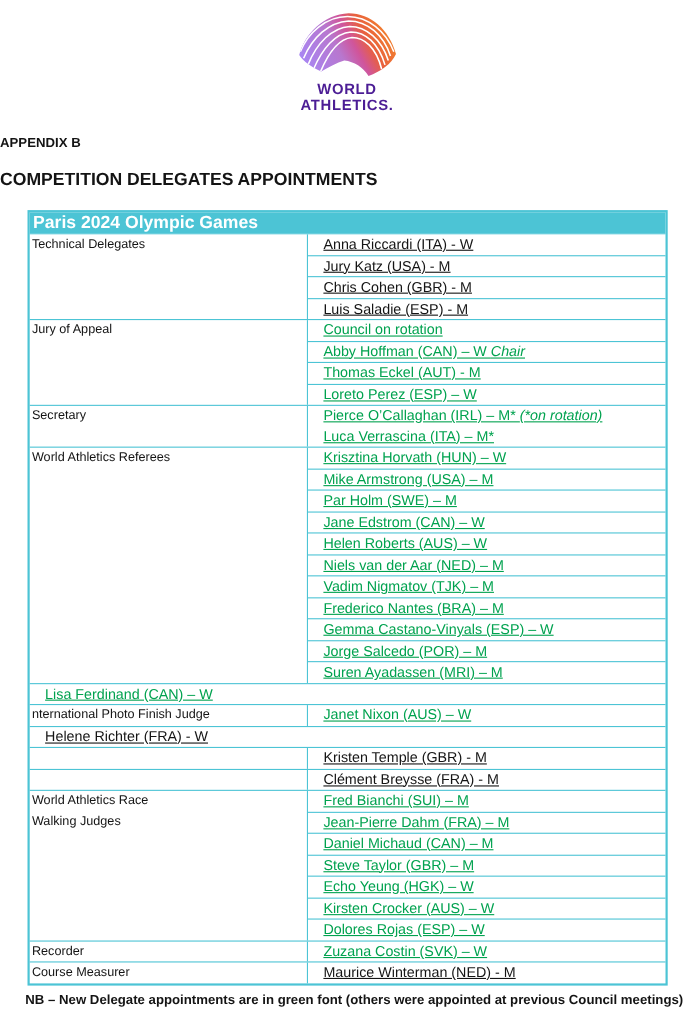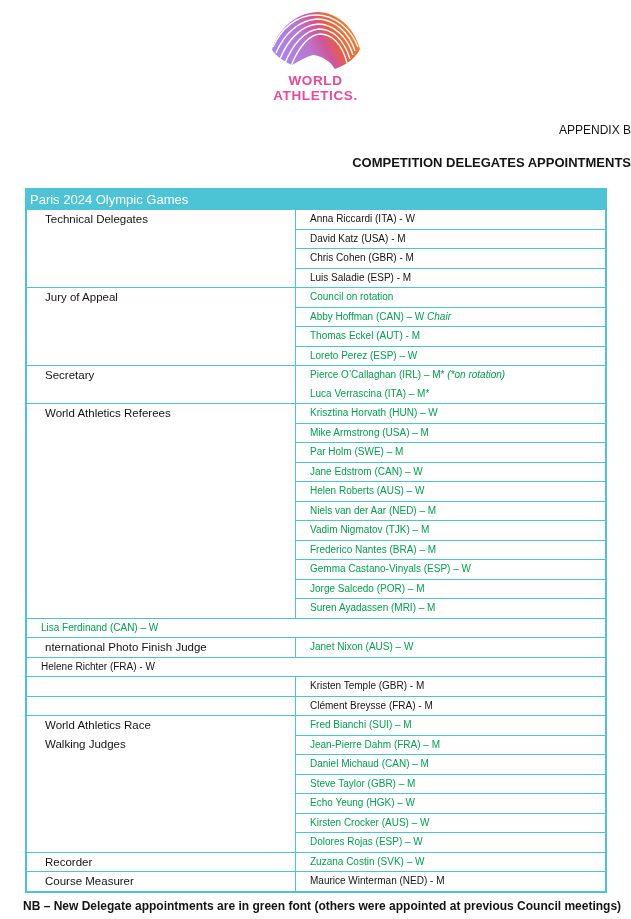--- a/index.html
+++ b/index.html
@@ -4,46 +4,46 @@
 <style>
   html,body { margin:0; padding:0; }
   body {
     width:631px; height:919px; background:#ffffff; overflow:hidden;
     font-family:"Liberation Sans", sans-serif; color:#141414;
     -webkit-font-smoothing:antialiased;
   }
   .logo-wrap { display:flex; justify-content:center; padding-top:9px; }
   .brand {
     text-align:center; font-weight:bold; font-size:13.5px; line-height:15px;
-    letter-spacing:0.6px; margin-top:2px; color:#ec4899;
-  }
-  .appendix-title { text-align:right; font-weight:normal; font-size:12px; margin-top:20px; }
-  .doc-title { text-align:right; font-weight:bold; font-size:13px; margin-top:18px; }
+    letter-spacing:0.6px; margin-top:2px; color:#4c1d95;
+  }
+  .appendix-title { text-align:left; font-weight:bold; font-size:12px; margin-top:20px; }
+  .doc-title { text-align:left; font-weight:bold; font-size:16px; margin-top:18px; }
 
   .delegates-table {
     margin:18px 24px 0 25px; width:578px;
     border:2px solid var(--cyan);
   }
   .t-header {
-    background:var(--cyan); color:#ffffff; font-weight:normal;
-    font-size:13px; height:19px; line-height:19px; padding-left:3px;
+    background:var(--cyan); color:#ffffff; font-weight:bold;
+    font-size:16px; height:19px; line-height:19px; padding-left:3px;
     white-space:nowrap; overflow:hidden;
   }
   .section { display:flex; border-top:1px solid var(--cyan); }
   .role-cell {
     width:250px; flex:0 0 250px; border-right:1px solid var(--cyan);
-    padding-left:18px; font-size:11.5px; line-height:18.5px; overflow:hidden;
+    padding-left:2px; font-size:11.5px; line-height:18.5px; overflow:hidden;
   }
   .role-line { height:18.5px; white-space:nowrap; }
   .entries-cell { flex:1; min-width:0; }
   .entry { border-top:1px solid var(--cyan); }
   .entry:first-child { border-top:none; }
   .entry-line {
     height:18.5px; line-height:18.5px; padding-left:14px;
-    font-size:10px; white-space:nowrap; overflow:hidden;
+    font-size:13px; white-space:nowrap; overflow:hidden;text-decoration:underline;
   }
   .entry.green { color:var(--green); }
   .footer-note {
     margin:6px 10px 0 23px; font-weight:bold; font-size:12px;
     white-space:nowrap; overflow:hidden;
   }
 </style>
 </head>
 <body>
 
@@ -85,21 +85,21 @@
 
 <div class="section">
       <div class="role-cell">
         <div class="role-line">Technical Delegates</div>
       </div>
       <div class="entries-cell">
         <div class="entry">
           <div class="entry-line">Anna Riccardi (ITA) - W</div>
         </div>
         <div class="entry">
-          <div class="entry-line">David Katz (USA) - M</div>
+          <div class="entry-line">Jury Katz (USA) - M</div>
         </div>
         <div class="entry">
           <div class="entry-line">Chris Cohen (GBR) - M</div>
         </div>
         <div class="entry">
           <div class="entry-line">Luis Saladie (ESP) - M</div>
         </div>
       </div>
     </div>
     <div class="section">

